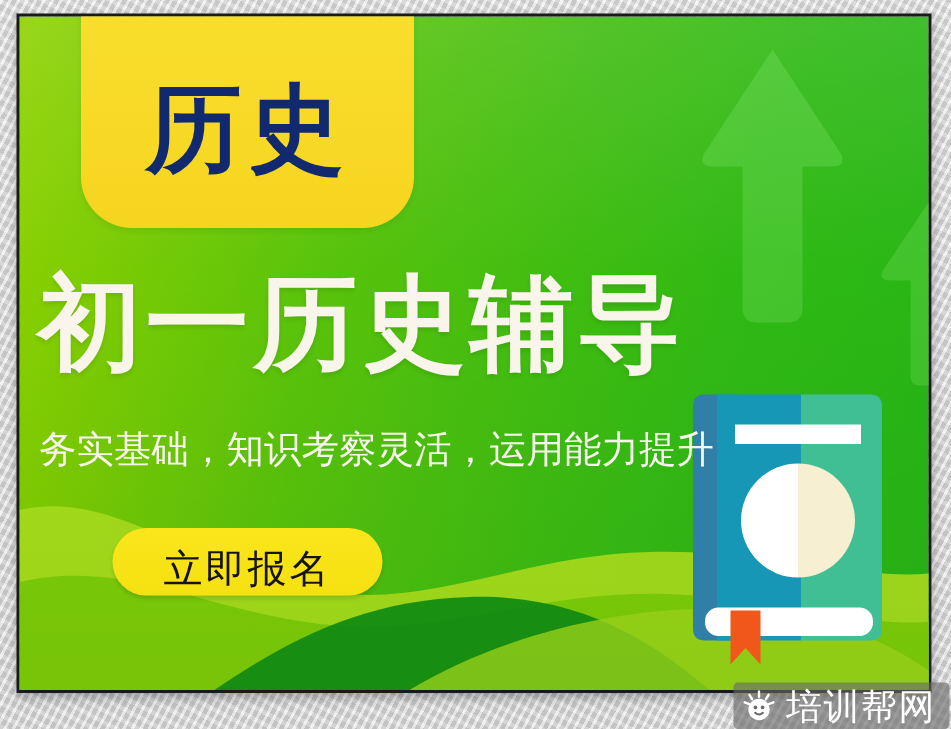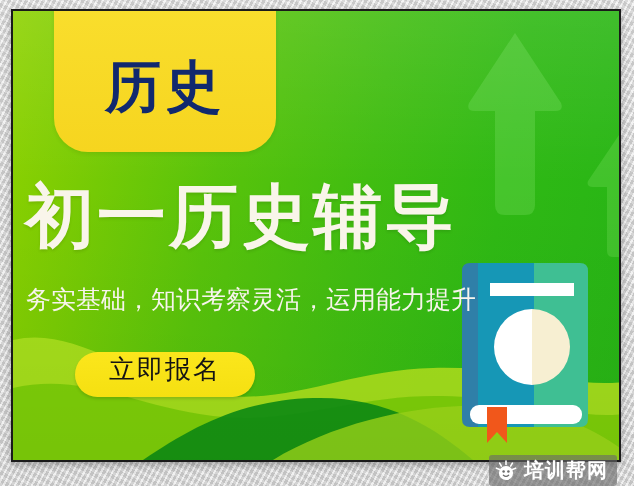--- a/index.html
+++ b/index.html
@@ -70,21 +70,21 @@
     background: linear-gradient(180deg,#f9de2d 0%, #f6d51f 100%);
     border-radius: 0 0 34px 34px;
     display: flex;
     align-items: center;
     justify-content: center;
     box-shadow: 0 2px 4px rgba(0,0,0,.07);
   }
   #subject-badge .badge-text {
     font-family: "DejaVu Sans", "Liberation Sans", sans-serif;
     font-weight: bold;
-    font-size: 56px;
+    font-size: 64px;
     line-height: 1;
     color: #11296e;
     letter-spacing: 4px;
     margin-top: 16px;
     white-space: nowrap;
   }
 
   
   #main-title {
     position: absolute;
@@ -116,21 +116,21 @@
   
   #cta-button {
     position: absolute;
     left: 62px;
     top: 341px;
     width: 180px;
     height: 45px;
     background: linear-gradient(180deg,#fbe61c 0%, #f5e011 100%);
     border-radius: 23px;
     display: flex;
-    align-items: flex-start;
+    align-items: flex-end;
     justify-content: center;
     cursor: pointer;
     border: none;
     padding: 0;
     box-shadow: 0 2px 3px rgba(0,0,0,.13);
   }
   #cta-button .cta-text {
     font-family: "DejaVu Sans", "Liberation Sans", sans-serif;
     font-size: 26px;
     font-weight: 500;
@@ -160,25 +160,25 @@
     top: 455px;
     height: 31px;
     padding: 0 9px 0 6px;
     display: flex;
     align-items: center;
     gap: 7px;
     background: rgba(105,105,105,.62);
     border-radius: 3px;
   }
   #watermark .wm-text {
-    font-size: 20px;
+    font-size: 24px;
     color: #ffffff;
     letter-spacing: 1px;
     white-space: nowrap;
-    font-weight: 700;
+    font-weight: 400;
   }
   #watermark .wm-icon svg { display:block; }
 </style>
 </head>
 <body>
 
 <div id="page-backdrop"></div>
 
 <div id="banner">
 

